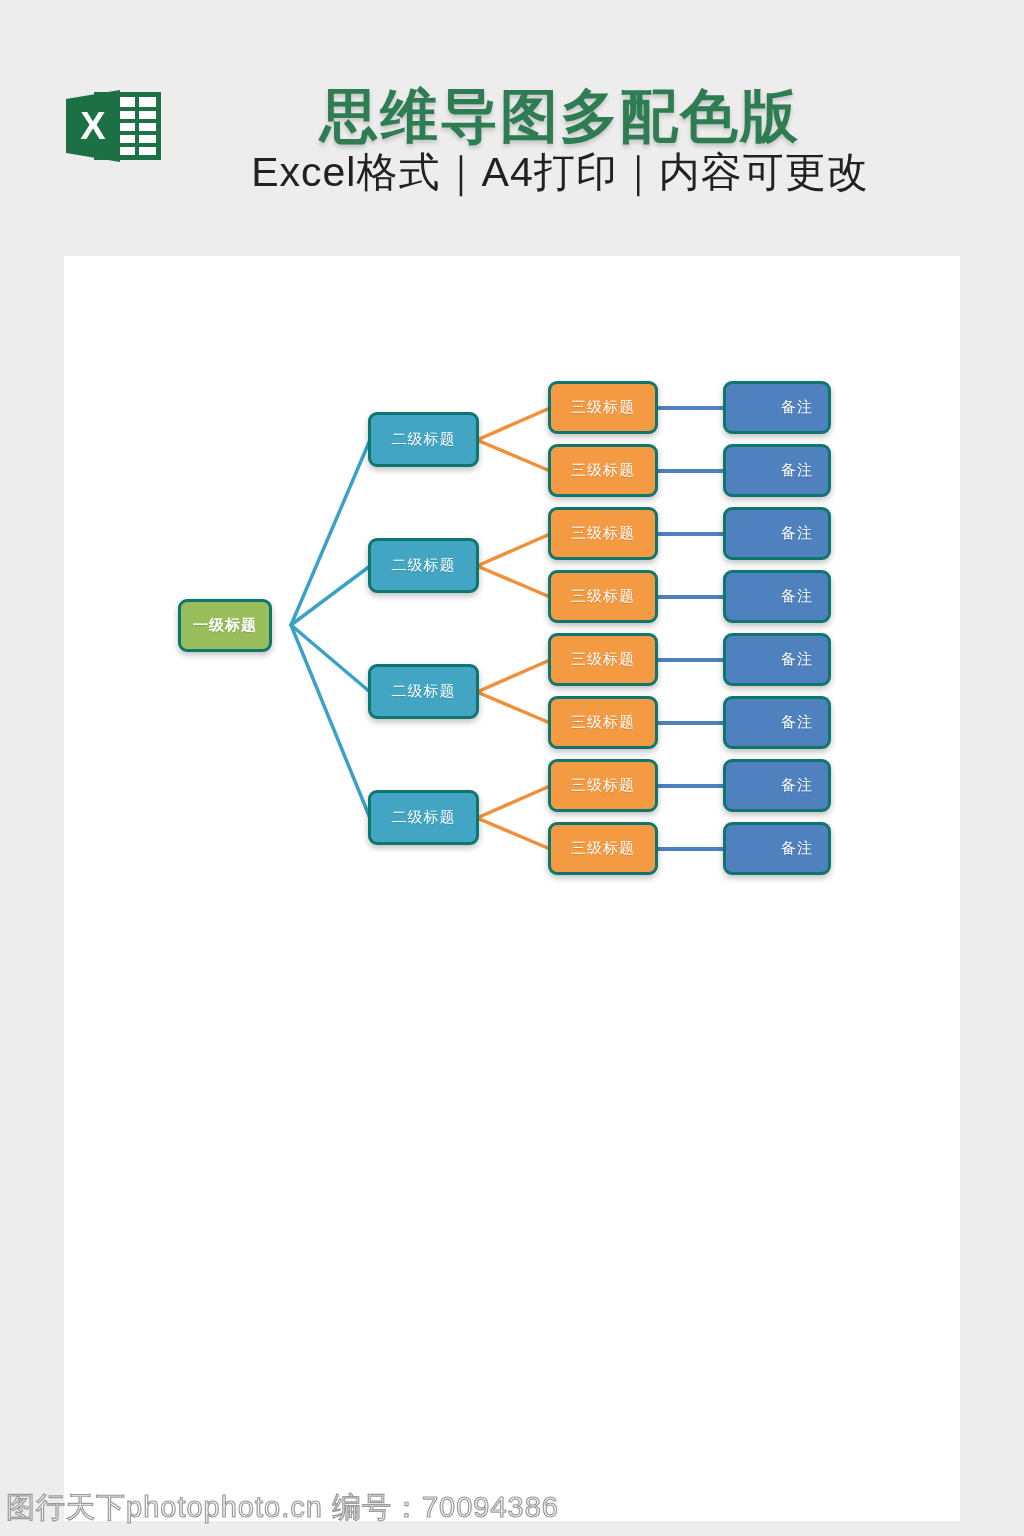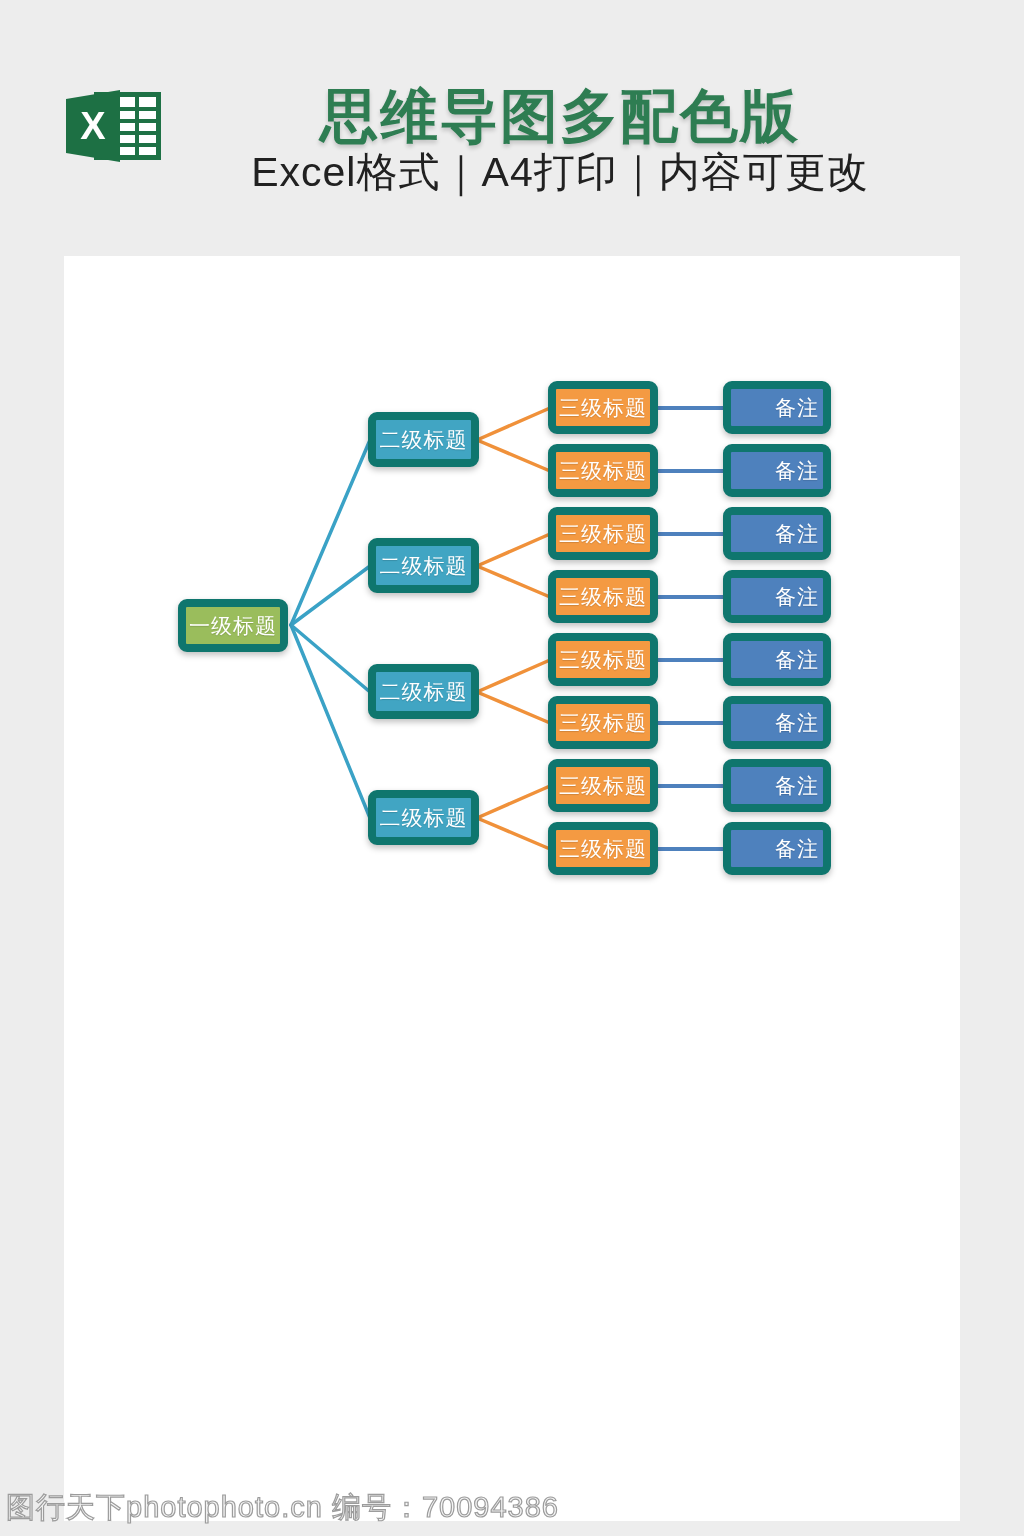--- a/index.html
+++ b/index.html
@@ -26,24 +26,24 @@
     position:absolute;left:64px;top:256px;width:896px;height:1265px;
     background:#ffffff;
   }
   .connectors{position:absolute;left:0;top:0;width:896px;height:1265px;}
   .line-l2{stroke:var(--line2,#3aa2c6);stroke-width:3.5;stroke-linecap:round;}
   .line-l3{stroke:var(--line3,#f0913a);stroke-width:3.5;stroke-linecap:round;}
   .line-note{stroke:var(--linenote,#4e81bd);stroke-width:4;stroke-linecap:round;}
   
   .node{
     position:absolute;box-sizing:border-box;
-    border:8px solid #0f766e;border-radius:9px;
+    border:3px solid #0f766e;border-radius:9px;
     box-shadow:0 3px 6px rgba(0,0,0,0.25);
     display:flex;align-items:center;justify-content:center;
-    color:#ffffff;font-size:21px;letter-spacing:1px;
+    color:#ffffff;font-size:15px;letter-spacing:1px;
     text-shadow:0 1px 1px rgba(0,0,0,0.15);
   }
   .node-l1{background:var(--l1,#9abd5c);}
   .node-l2{background:var(--l2,#41a5c3);}
   .node-l3{background:var(--l3,#f49a42);}
   .node-note{background:var(--note,#4e81bd);padding-left:40px;}
   
   .watermark{
     position:absolute;left:6px;top:1489px;height:36px;
     font-size:29px;line-height:36px;font-weight:normal;letter-spacing:1px;
@@ -94,21 +94,21 @@
     <line class="line-note" x1="592" y1="152" x2="661" y2="152"></line>
     <line class="line-note" x1="592" y1="215" x2="661" y2="215"></line>
     <line class="line-note" x1="592" y1="278" x2="661" y2="278"></line>
     <line class="line-note" x1="592" y1="341" x2="661" y2="341"></line>
     <line class="line-note" x1="592" y1="404" x2="661" y2="404"></line>
     <line class="line-note" x1="592" y1="467" x2="661" y2="467"></line>
     <line class="line-note" x1="592" y1="530" x2="661" y2="530"></line>
     <line class="line-note" x1="592" y1="593" x2="661" y2="593"></line>
   </svg>
 
-  <div class="node node-l1" style="left:114px;top:343px;width:110px;height:53px;">一级标题</div>
+  <div class="node node-l1" style="left:114px;top:343px;width:94px;height:53px;font-weight:bold;">一级标题</div>
 
   <div class="node node-l2" style="left:304px;top:156px;width:111px;height:55px;">二级标题</div>
   <div class="node node-l2" style="left:304px;top:282px;width:111px;height:55px;">二级标题</div>
   <div class="node node-l2" style="left:304px;top:408px;width:111px;height:55px;">二级标题</div>
   <div class="node node-l2" style="left:304px;top:534px;width:111px;height:55px;">二级标题</div>
 
   <div class="node node-l3" style="left:484px;top:125px;width:110px;height:53px;">三级标题</div>
   <div class="node node-l3" style="left:484px;top:188px;width:110px;height:53px;">三级标题</div>
   <div class="node node-l3" style="left:484px;top:251px;width:110px;height:53px;">三级标题</div>
   <div class="node node-l3" style="left:484px;top:314px;width:110px;height:53px;">三级标题</div>

